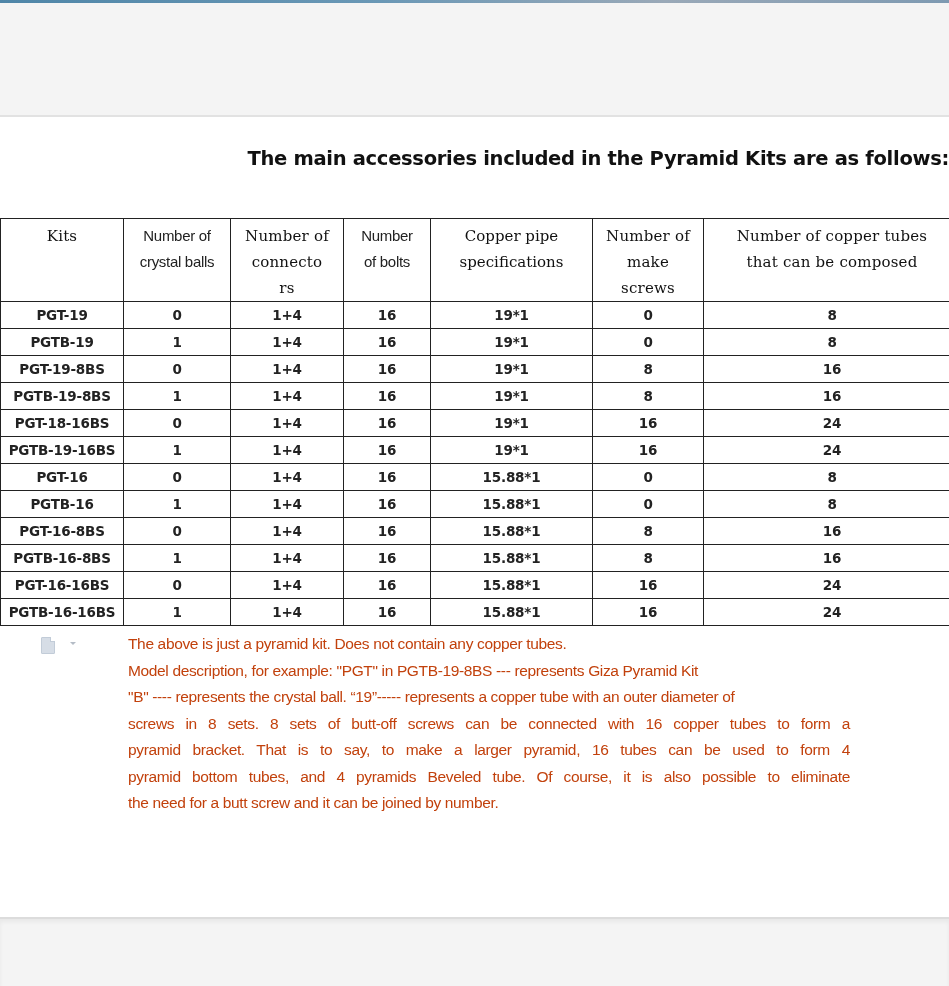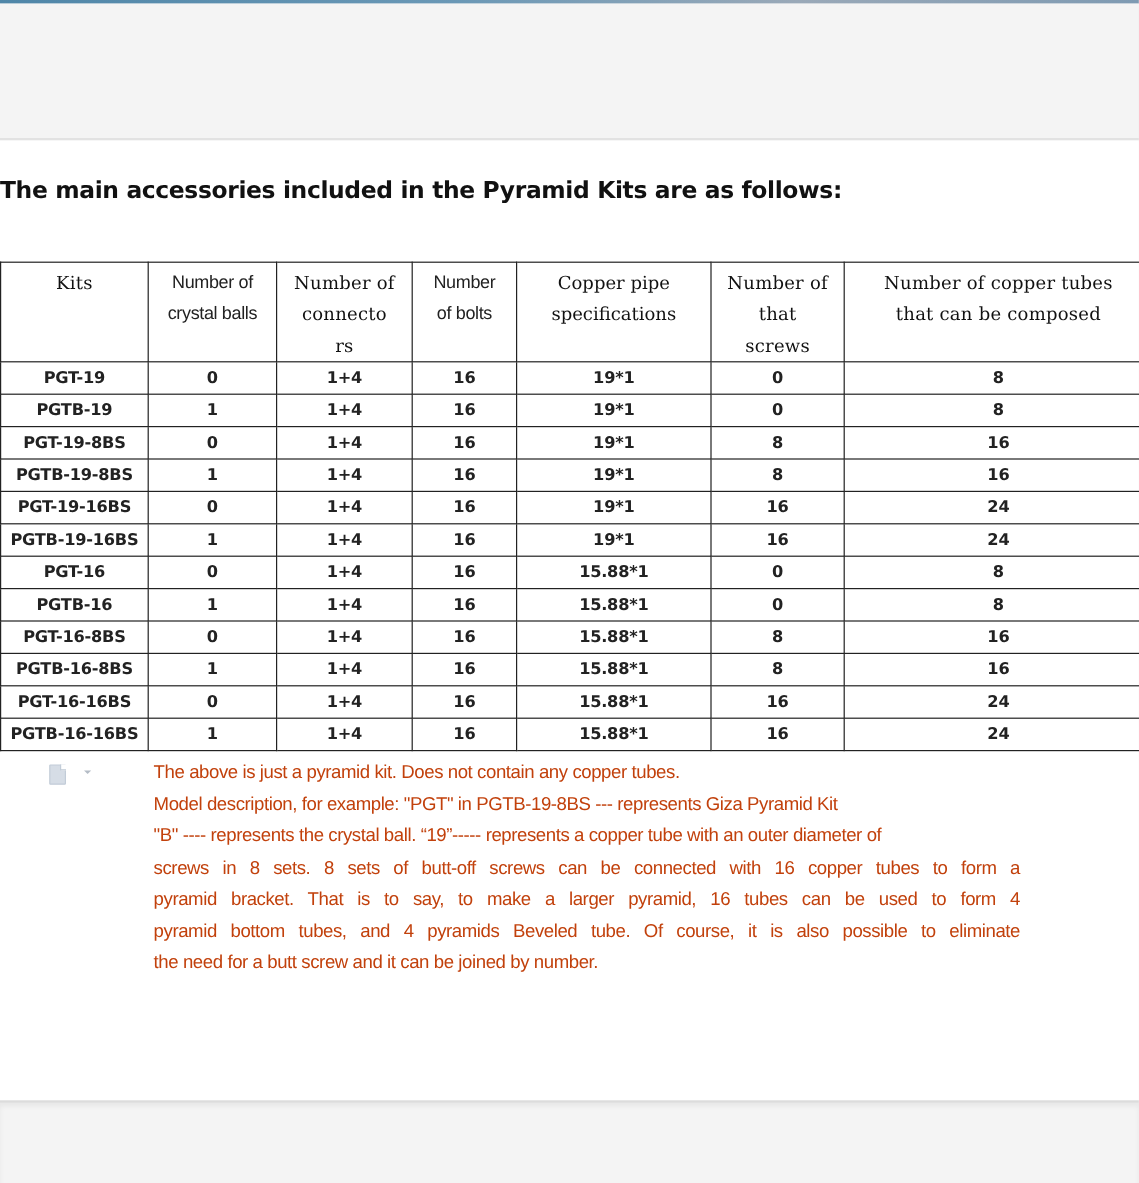--- a/index.html
+++ b/index.html
@@ -37,21 +37,21 @@
       left: 0; top: 917px;
       width: 949px; height: 69px;
       background: #f4f4f4;
       border-top: 2px solid #dcdcdc;
       box-shadow: inset 0 3px 4px rgba(0,0,0,0.05);
     }
     .title {
       position: absolute;
       left: 0; top: 30px;
       width: 949px;
-      text-align: left;
+      text-align: right;
       font-family: "DejaVu Sans", sans-serif;
       font-weight: bold;
       font-size: 19.5px;
       letter-spacing: -0.3px;
       color: #111;
       padding-right: 0;
     }
     .title span { position: relative; left: 0; }
     table.spec {
       position: absolute;
@@ -179,21 +179,21 @@
         <th class="sans">
           <div>Number</div>
           <div>of bolts</div>
         </th>
         <th class="mono-light">
           <div>Copper pipe</div>
           <div>specifications</div>
         </th>
         <th class="mono">
           <div>Number of</div>
-          <div>that</div>
+          <div>make</div>
           <div>screws</div>
         </th>
         <th class="mono">
           <div>Number of copper tubes</div>
           <div>that can be composed</div>
         </th>
       </tr>
     </thead>
     <tbody id="table-body">
 
@@ -227,21 +227,21 @@
       <tr>
           <td>PGTB-19-8BS</td>
           <td>1</td>
           <td>1+4</td>
           <td>16</td>
           <td>19*1</td>
           <td>8</td>
           <td>16</td>
         </tr>
       <tr>
-          <td>PGT-19-16BS</td>
+          <td>PGT-18-16BS</td>
           <td>0</td>
           <td>1+4</td>
           <td>16</td>
           <td>19*1</td>
           <td>16</td>
           <td>24</td>
         </tr>
       <tr>
           <td>PGTB-19-16BS</td>
           <td>1</td>

